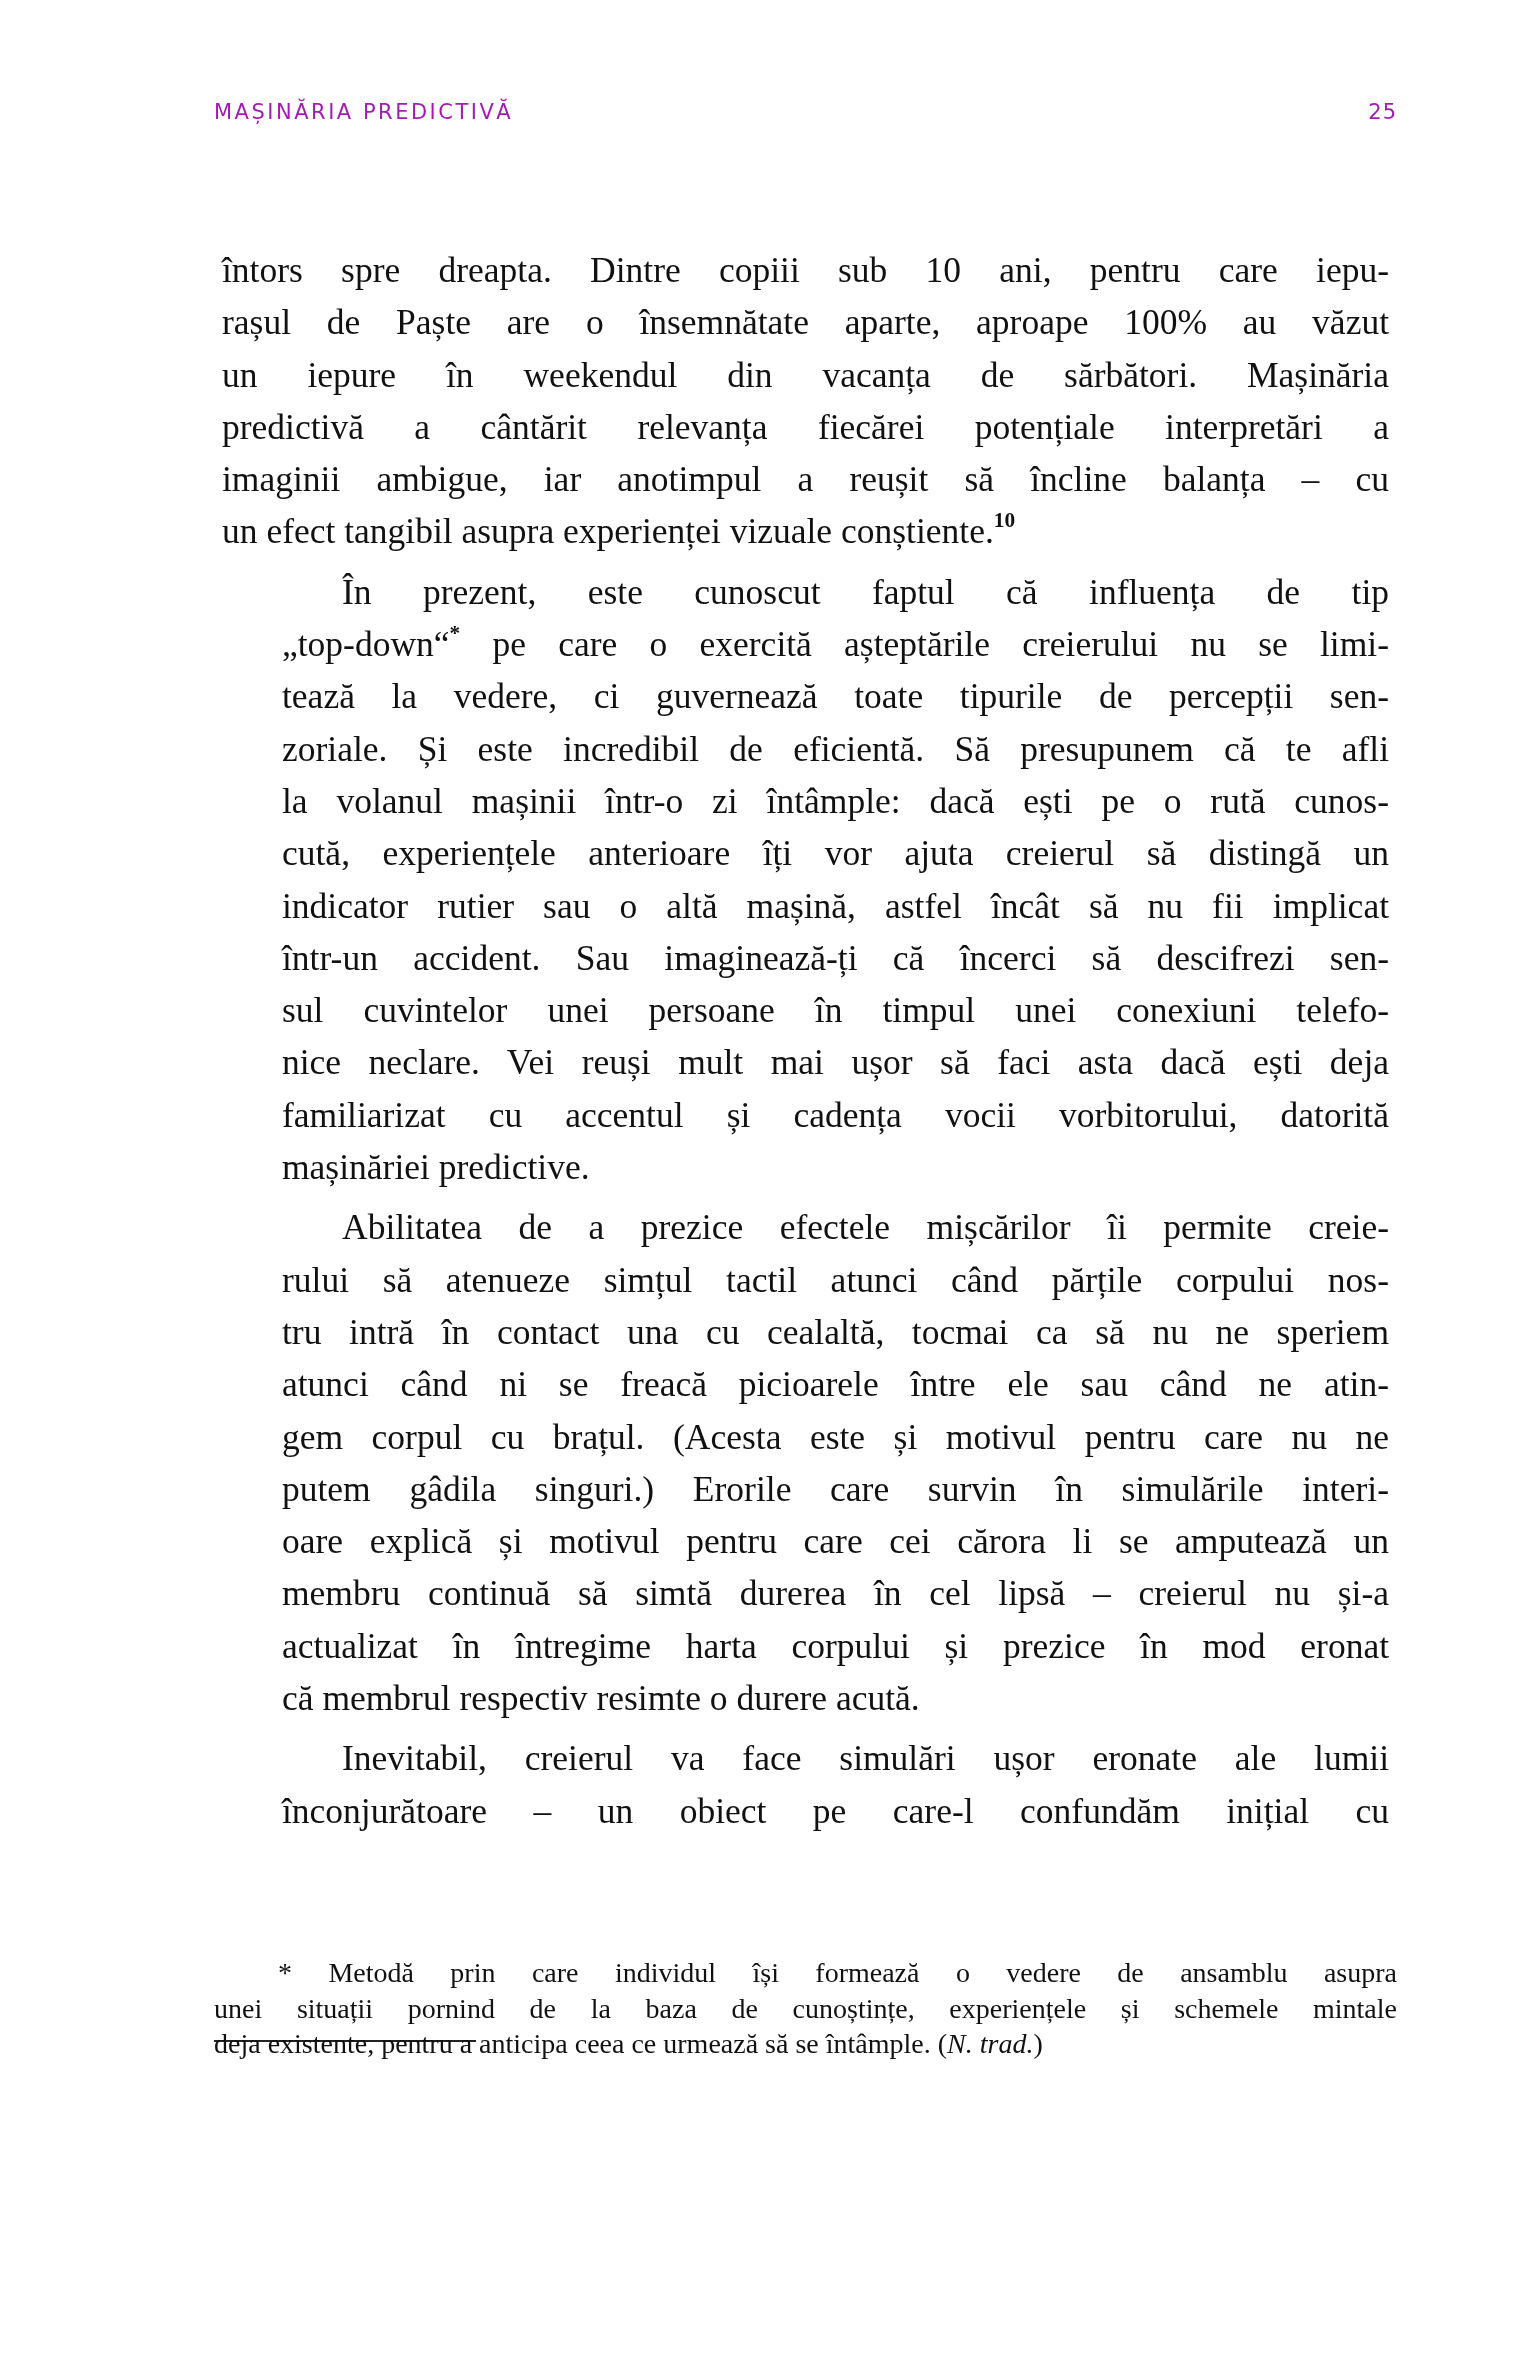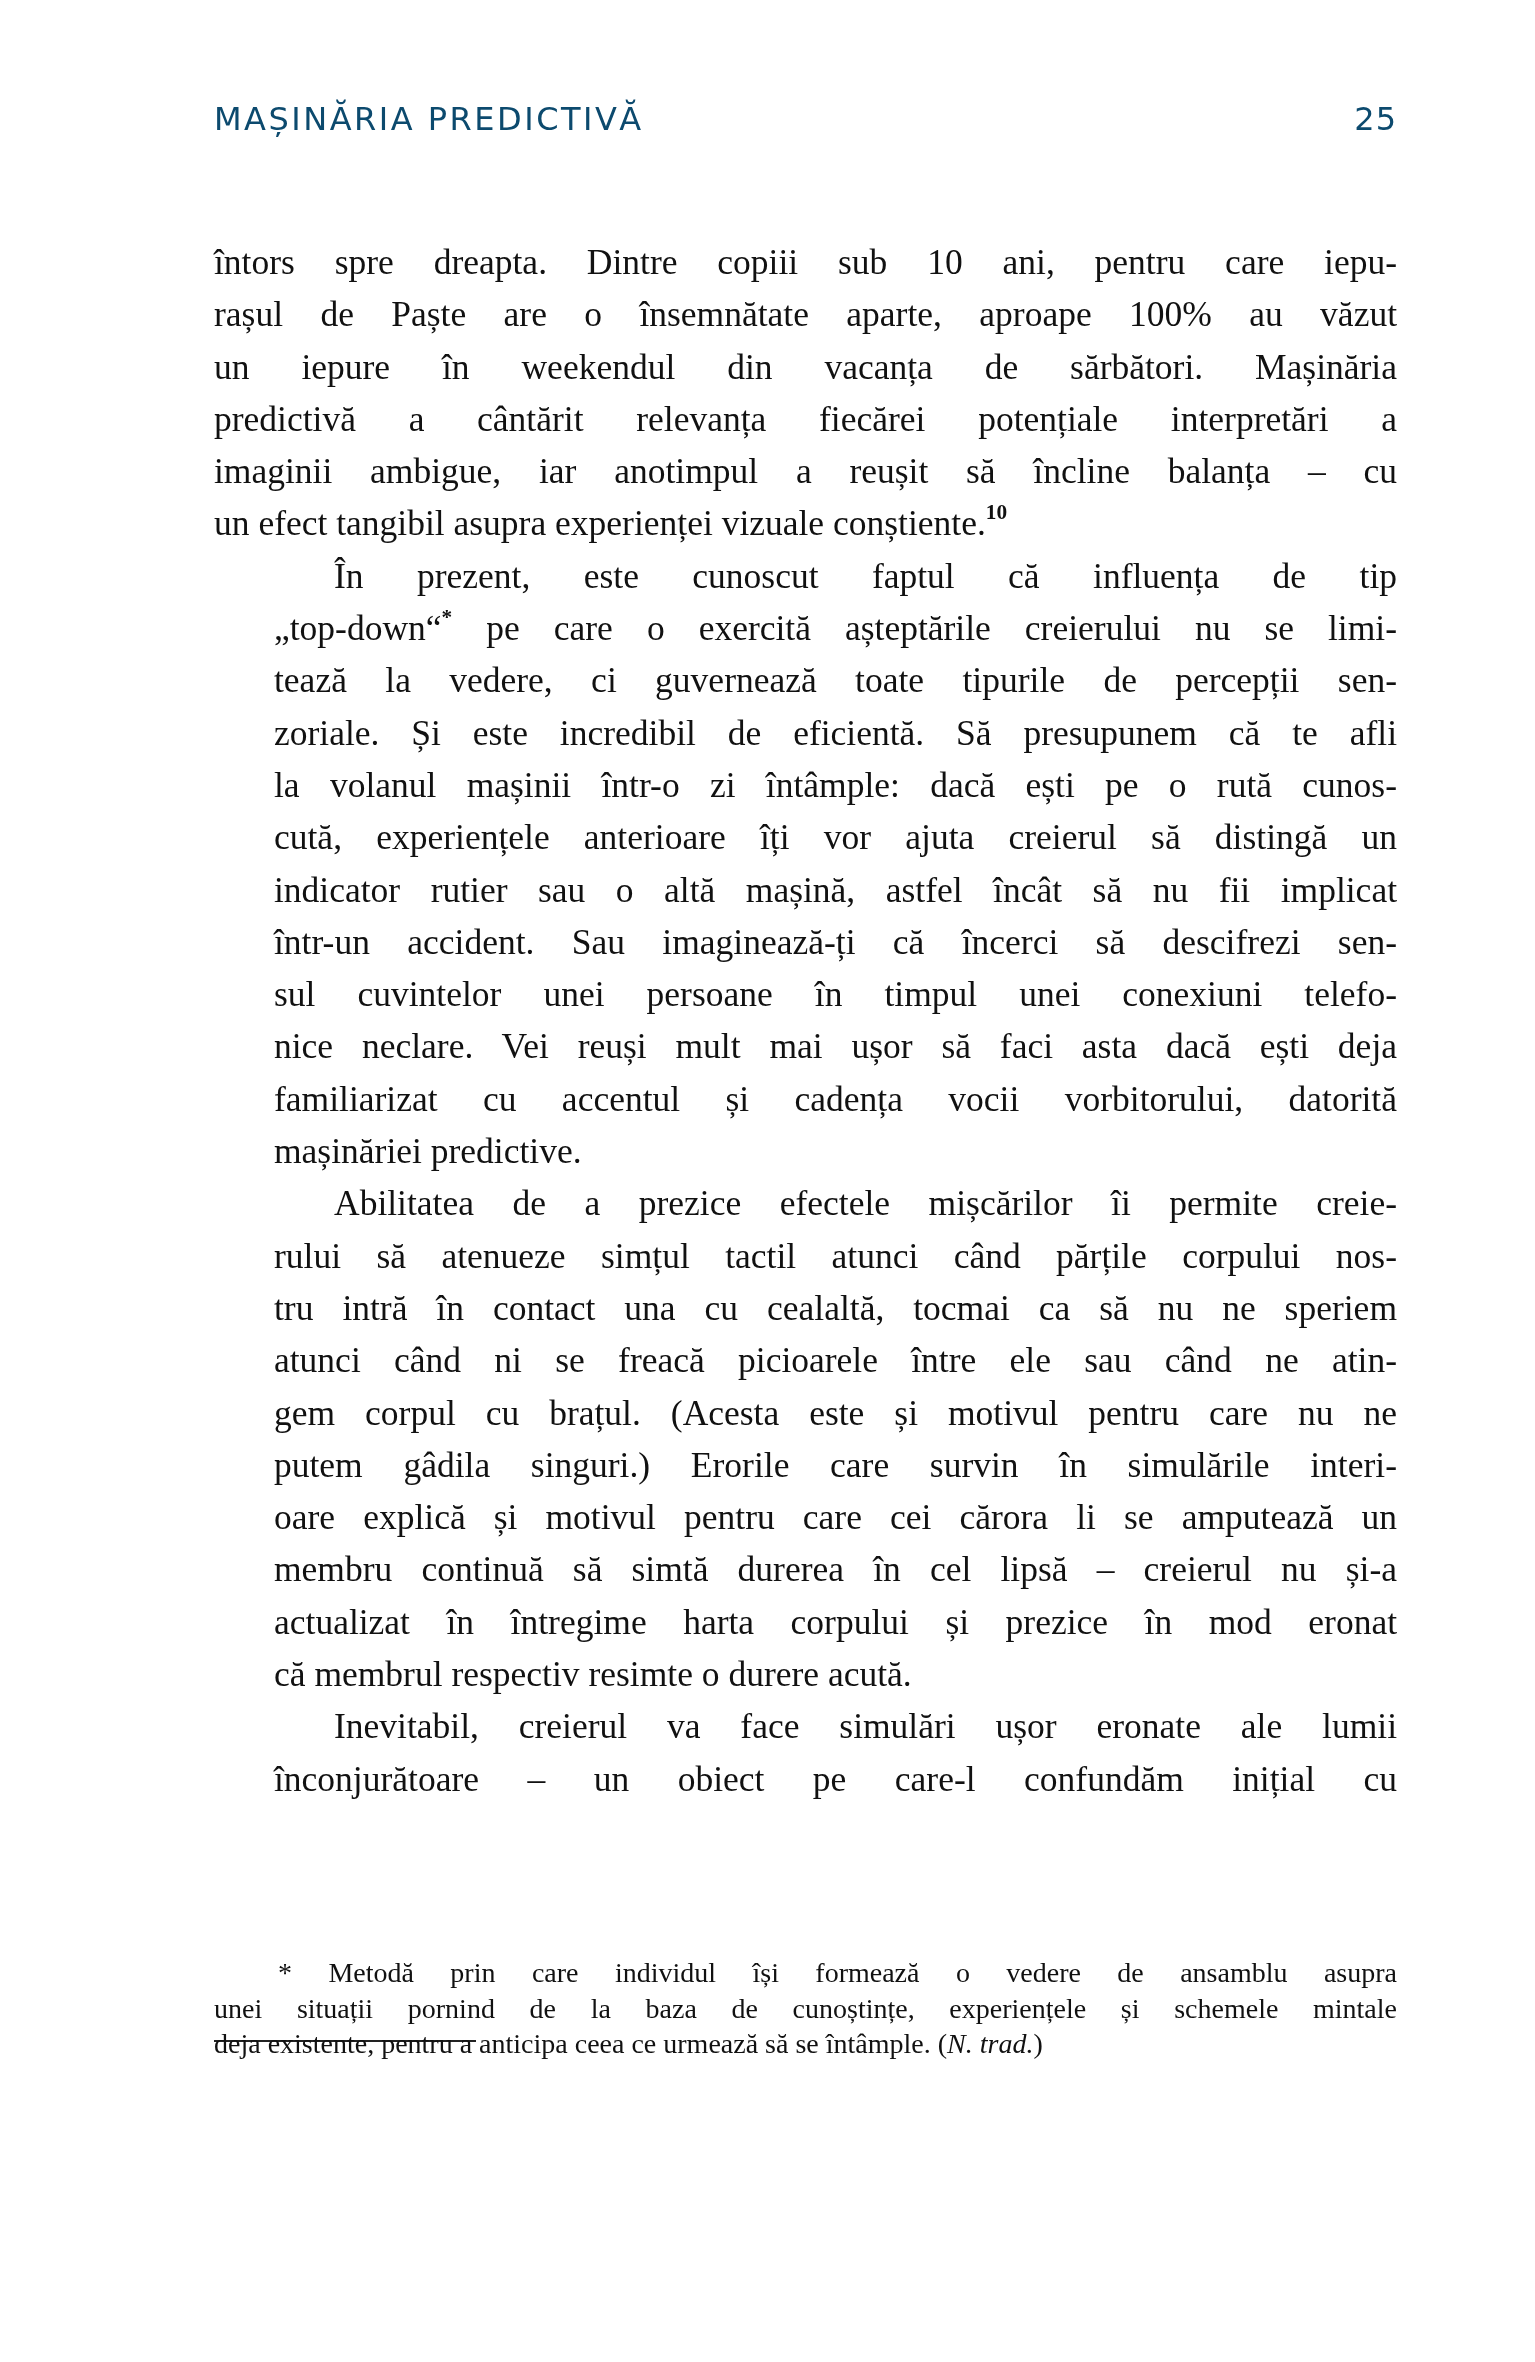--- a/index.html
+++ b/index.html
@@ -1,28 +1,28 @@
 <!DOCTYPE html>
 <html><head>
 <meta charset="utf-8">
 <style>
   html, body { margin: 0; padding: 0; background: #ffffff; }
   body { width: 1535px; height: 2362px; position: relative; overflow: hidden; color: #1a1a1a; }
   .header {
     position: absolute; left: 214px; right: 138px; top: 100px; height: 40px;
     display: flex; justify-content: space-between; align-items: baseline;
-    font-family: "DejaVu Sans", sans-serif; font-size: 32px; letter-spacing: 2.5px; color: #0c4a6e;
+    font-family: "DejaVu Sans", sans-serif; font-size: 21px; letter-spacing: 2.5px; color: #a21caf;
   }
   .header .page-number { letter-spacing: 1px; }
   .body-text {
     position: absolute; left: 214px; width: 1183px; top: 236px;
     font-family: "Liberation Serif", serif; font-size: 35.5px; line-height: 52.3px;
     text-align: justify; hyphens: none; color: #111;
   }
-  .body-text p { margin: 0; }
+  .body-text p { margin: 8px; }
   .body-text p.indent { text-indent: 60px; }
   .line { display: block; text-align: justify; text-align-last: justify; white-space: nowrap; overflow: visible; }
   .line.last { text-align-last: left; }
   sup { font-size: 60%; line-height: 0; vertical-align: 0.75em; font-weight: bold; }
   .footnote-rule {
     position: absolute; left: 214px; top: 2040px; width: 262px; height: 0;
     border-top: 2px solid #222;
   }
   .footnote {
     position: absolute; left: 214px; width: 1183px; top: 1955px;

